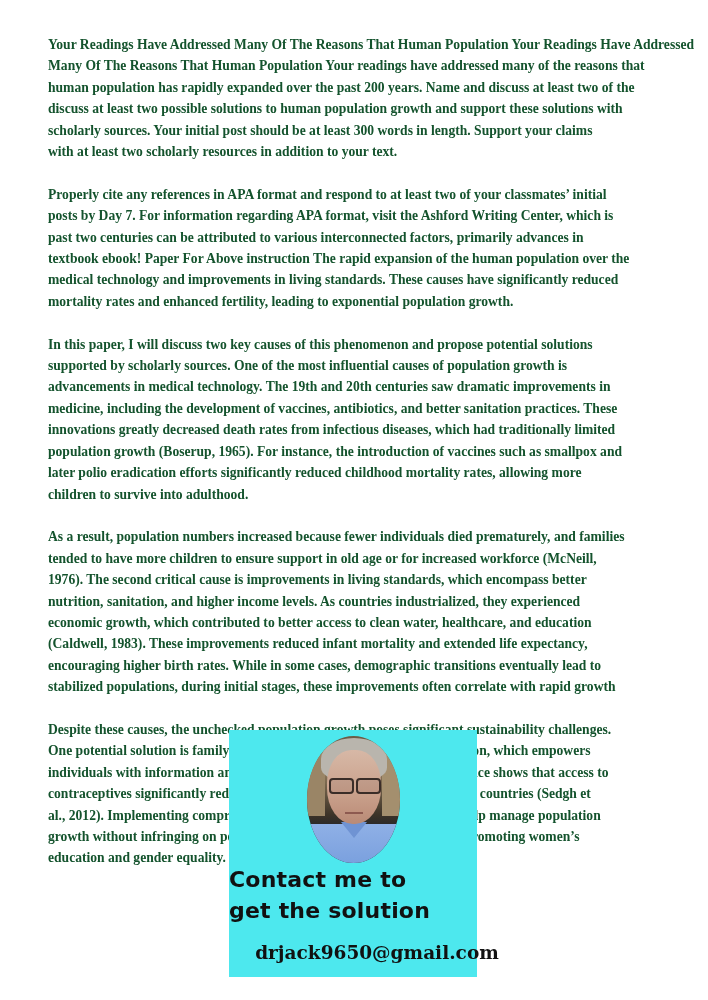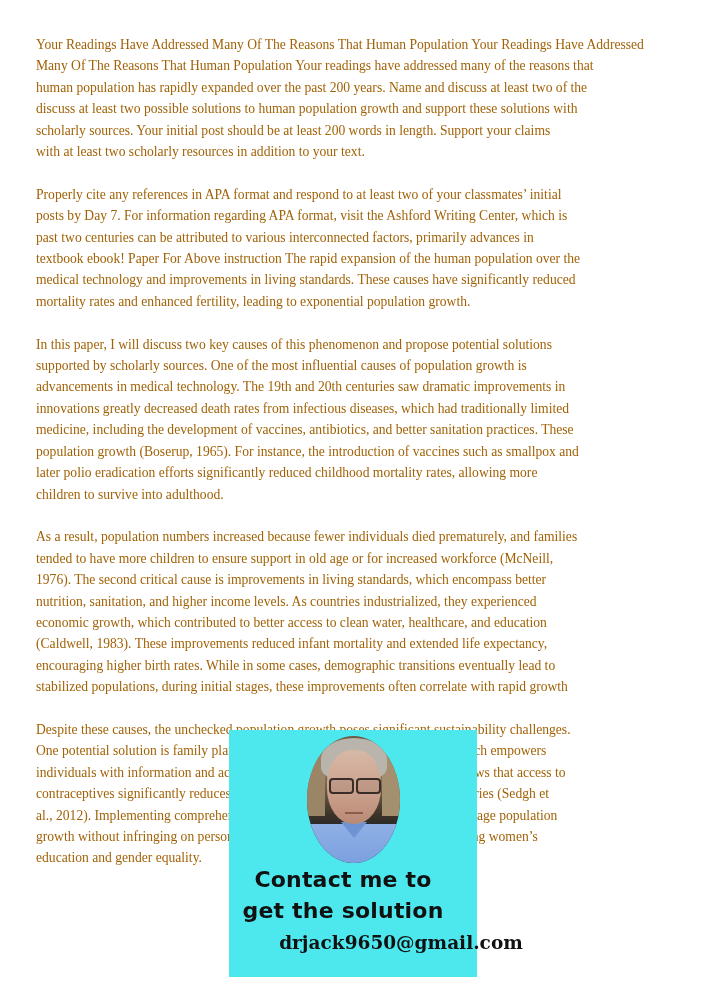--- a/index.html
+++ b/index.html
@@ -8,27 +8,28 @@
       background: #ffffff;
     }
     body {
       width: 708px;
       height: 1000px;
       position: relative;
       overflow: hidden;
     }
     .doc {
       position: absolute;
-      left: 36px;
+      left: 48px;
       top: 34px;
       width: 650px;
       font-family: "Liberation Serif", "DejaVu Serif", serif;
       font-size: 13.6px;
       line-height: 21.4px;
-      color: #a16207;
+      color: #14532d;
+      font-weight: bold;
     }
     .para {
       margin: 0 0 21.4px 0;
       white-space: normal;
     }
     .line {
       display: block;
       white-space: nowrap;
     }
     .promo-card {
@@ -84,68 +85,67 @@
     }
     .portrait .collar {
       position: absolute; left: 34px; top: 86px; width: 26px; height: 16px;
       background: #6f93d3;
       clip-path: polygon(0 0, 50% 100%, 100% 0);
     }
     .cta-line {
       position: absolute;
       left: 0;
       width: 228px;
-      text-align: center;
+      text-align: left;
       font-family: "DejaVu Sans", "Liberation Sans", sans-serif;
       font-weight: bold;
       font-size: 22px;
       color: #111111;
       letter-spacing: 0.2px;
     }
     .cta-1 { top: 137px; }
     .cta-2 { top: 168px; }
     .cta-email {
       position: absolute;
       left: 0;
-      top: 202px;
+      top: 212px;
       width: 296px;
       text-align: center;
       font-family: "DejaVu Serif", "Liberation Serif", serif;
       font-weight: bold;
       font-size: 18.5px;
       color: #111111;
-      margin-left: 24px;
     }
   </style>
 </head>
 <body>
 
 <div class="doc">
   <p class="para">
     <span class="line">Your Readings Have Addressed Many Of The Reasons That Human Population Your Readings Have Addressed</span>
     <span class="line">Many Of The Reasons That Human Population Your readings have addressed many of the reasons that</span>
     <span class="line">human population has rapidly expanded over the past 200 years. Name and discuss at least two of the</span>
     <span class="line">discuss at least two possible solutions to human population growth and support these solutions with</span>
-    <span class="line">scholarly sources. Your initial post should be at least 200 words in length. Support your claims</span>
+    <span class="line">scholarly sources. Your initial post should be at least 300 words in length. Support your claims</span>
     <span class="line">with at least two scholarly resources in addition to your text.</span>
   </p>
   <p class="para">
     <span class="line">Properly cite any references in APA format and respond to at least two of your classmates’ initial</span>
     <span class="line">posts by Day 7. For information regarding APA format, visit the Ashford Writing Center, which is</span>
     <span class="line">past two centuries can be attributed to various interconnected factors, primarily advances in</span>
     <span class="line">textbook ebook! Paper For Above instruction The rapid expansion of the human population over the</span>
     <span class="line">medical technology and improvements in living standards. These causes have significantly reduced</span>
     <span class="line">mortality rates and enhanced fertility, leading to exponential population growth.</span>
   </p>
   <p class="para">
     <span class="line">In this paper, I will discuss two key causes of this phenomenon and propose potential solutions</span>
     <span class="line">supported by scholarly sources. One of the most influential causes of population growth is</span>
     <span class="line">advancements in medical technology. The 19th and 20th centuries saw dramatic improvements in</span>
+    <span class="line">medicine, including the development of vaccines, antibiotics, and better sanitation practices. These</span>
     <span class="line">innovations greatly decreased death rates from infectious diseases, which had traditionally limited</span>
-    <span class="line">medicine, including the development of vaccines, antibiotics, and better sanitation practices. These</span>
     <span class="line">population growth (Boserup, 1965). For instance, the introduction of vaccines such as smallpox and</span>
     <span class="line">later polio eradication efforts significantly reduced childhood mortality rates, allowing more</span>
     <span class="line">children to survive into adulthood.</span>
   </p>
   <p class="para">
     <span class="line">As a result, population numbers increased because fewer individuals died prematurely, and families</span>
     <span class="line">tended to have more children to ensure support in old age or for increased workforce (McNeill,</span>
     <span class="line">1976). The second critical cause is improvements in living standards, which encompass better</span>
     <span class="line">nutrition, sanitation, and higher income levels. As countries industrialized, they experienced</span>
     <span class="line">economic growth, which contributed to better access to clean water, healthcare, and education</span>

